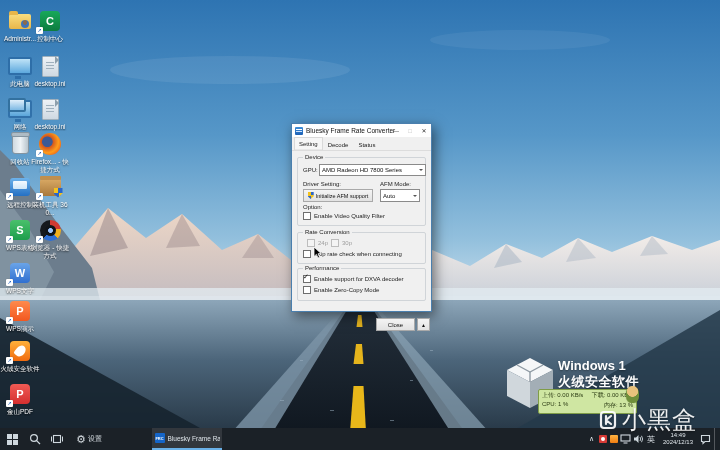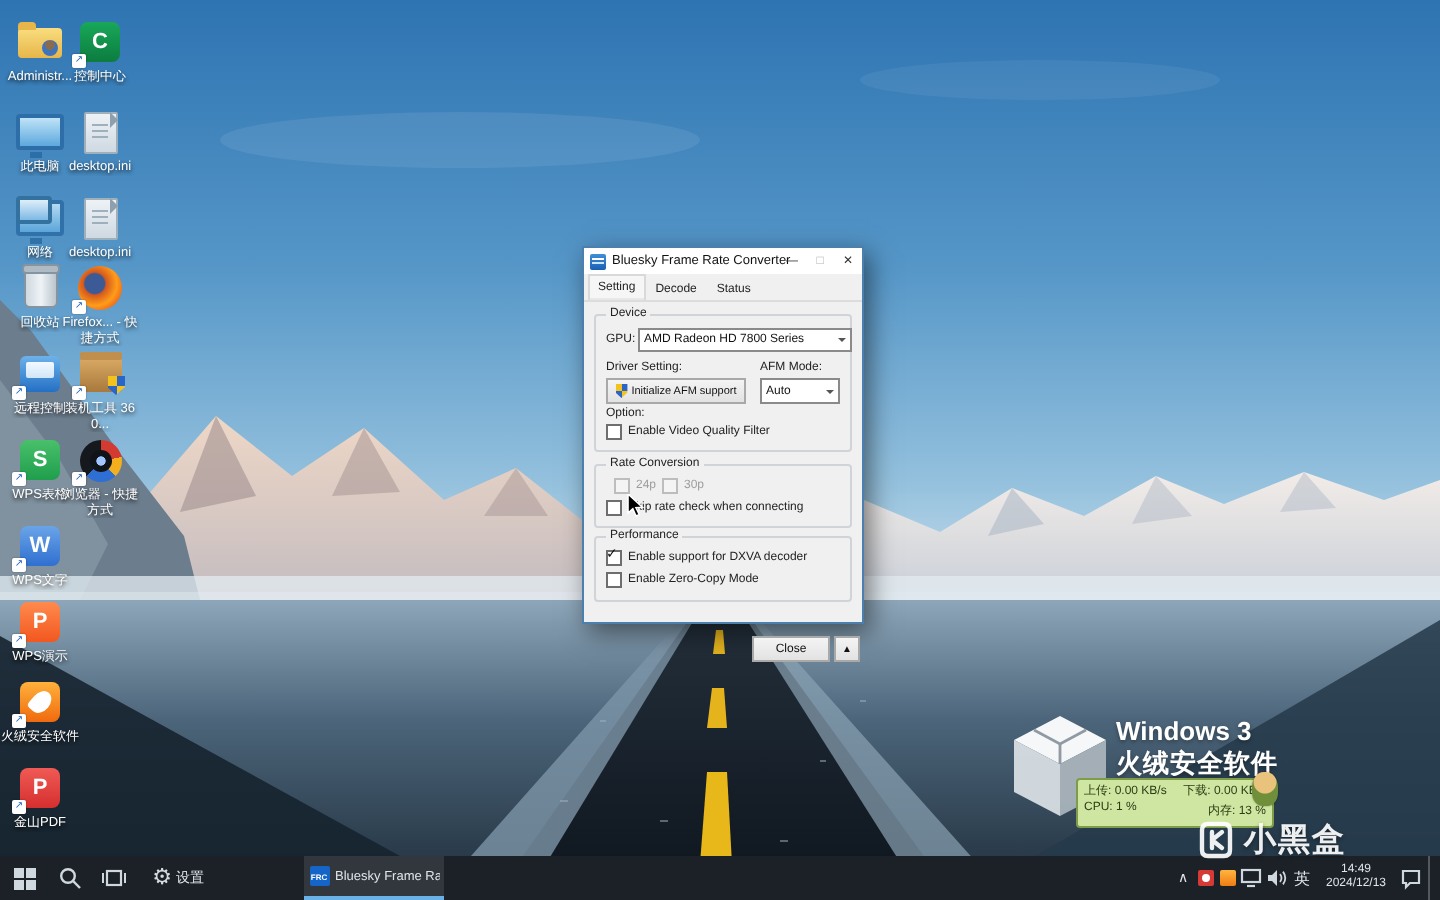--- a/index.html
+++ b/index.html
@@ -77,21 +77,21 @@
   
   #wm{left:502px;top:354px;width:210px;height:60px;color:#fff;}
   #wm-cube{position:absolute;left:3px;top:2px;}
   #wm-t1{position:absolute;left:56px;top:4px;font-size:13px;font-weight:bold;text-shadow:0 1px 2px rgba(0,0,0,.35);}
   #wm-t2{position:absolute;left:56px;top:19px;font-size:13px;font-weight:bold;letter-spacing:.5px;text-shadow:0 1px 2px rgba(0,0,0,.35);}
   #sysmon{left:538px;top:389px;width:97px;height:23px;background:#cfe6a2;border:1px solid #7f9c48;border-radius:2px;font-size:6px;color:#2c3c14;z-index:20;}
   #sysmon .r{display:flex;justify-content:space-between;padding:1px 3px 0 3px;}
   #sysmon .avatar{position:absolute;right:-3px;top:-4px;width:13px;height:17px;border-radius:45% 45% 40% 40%;background:radial-gradient(circle at 50% 30%,#e9c27c 40%,#6f8f3a 44%);box-shadow:0 0 1px rgba(0,0,0,.4);}
   #brand{left:598px;top:406px;width:122px;height:28px;z-index:40;color:rgba(255,255,255,.92);display:flex;align-items:center;}
   #brand .bx{width:20px;height:20px;margin-right:4px;}
-  #brand .bt{font-size:16px;font-weight:bold;letter-spacing:1px;text-shadow:0 1px 2px rgba(0,0,0,.4);}
+  #brand .bt{font-size:24px;font-weight:normal;letter-spacing:1px;text-shadow:0 1px 2px rgba(0,0,0,.4);}
 
   
   #tb{left:0;top:428px;width:720px;height:22px;background:#1b2127;z-index:30;display:flex;align-items:stretch;color:#dfe5ea;}
   .tbi{display:flex;align-items:center;justify-content:center;flex:none;}
   #tb-start{width:24px;}
   .winlogo{display:grid;grid-template-columns:5px 5px;grid-template-rows:5px 5px;gap:1px;}
   .winlogo span{background:#cfd8de;}
   #tb-search{width:22px;}
   #tb-view{width:22px;}
   #tb-settings{width:42px;gap:2px;font-size:7px;}
@@ -382,21 +382,21 @@
   </svg>
 
   <div id="wm" class="abs">
     <svg id="wm-cube" width="50" height="54" viewBox="0 0 50 54">
       <polygon points="25,2 48,14 25,26 2,14" fill="#ffffff" opacity="0.95"></polygon>
       <polygon points="2,14 25,26 25,52 2,40" fill="#d8dee3" opacity="0.95"></polygon>
       <polygon points="48,14 25,26 25,52 48,40" fill="#a9b3bb" opacity="0.95"></polygon>
       <polyline points="12,9 25,16 38,9" fill="none" stroke="#8f9aa3" stroke-width="1.4"></polyline>
       <polyline points="25,16 25,26" fill="none" stroke="#8f9aa3" stroke-width="1.4"></polyline>
     </svg>
-    <div id="wm-t1">Windows 3</div>
+    <div id="wm-t1">Windows 1</div>
     <div id="wm-t2">火绒安全软件</div>
   </div>
 
   <div id="sysmon" class="abs">
     <div class="r">
       <span>上传: 0.00 KB/s</span>
       <span>下载: 0.00 KB/s</span>
     </div>
     <div class="r">
       <span>CPU: 1 %</span>

